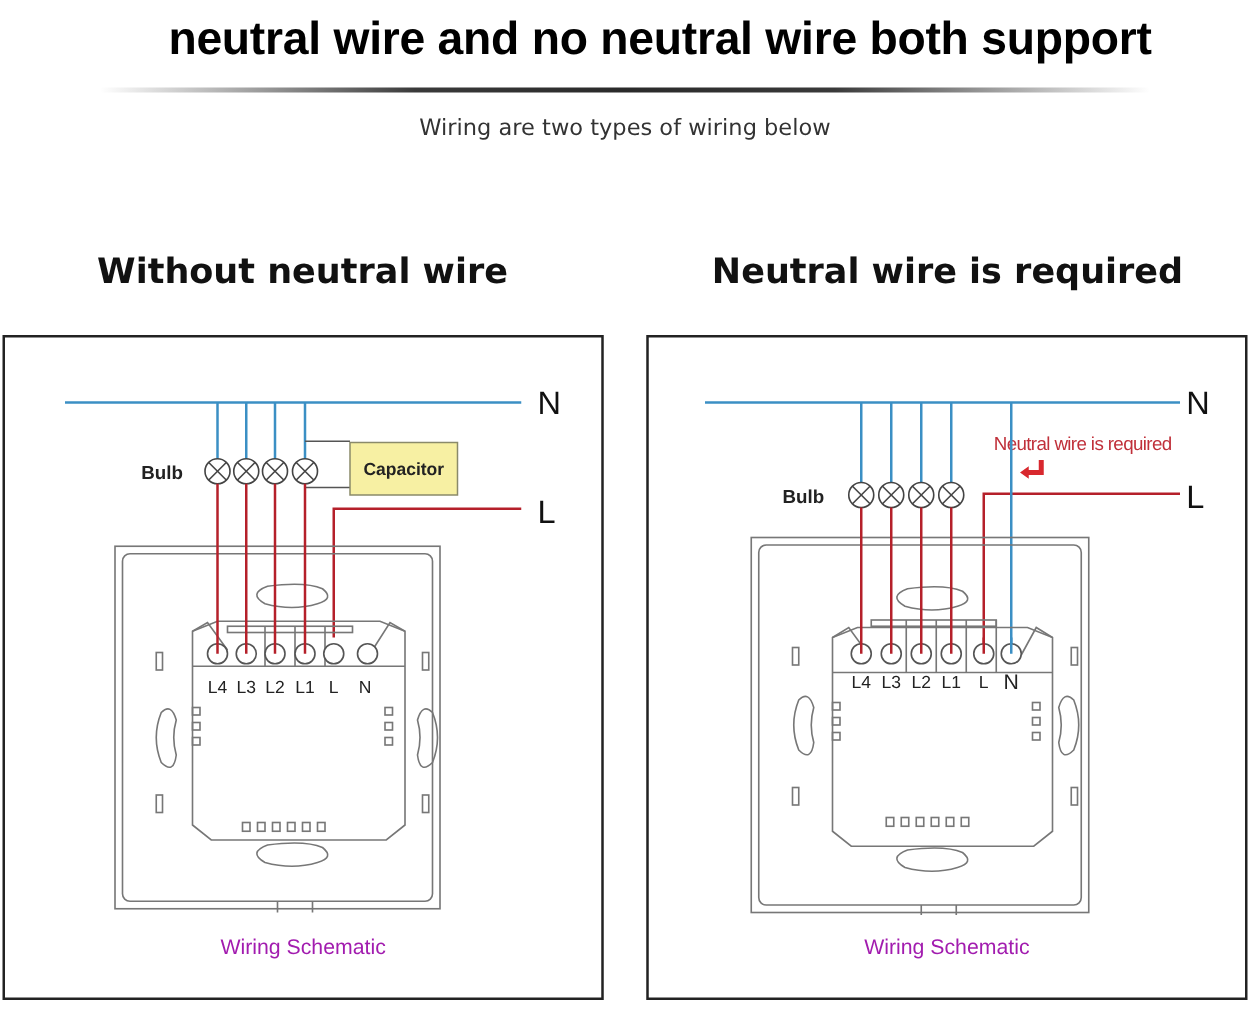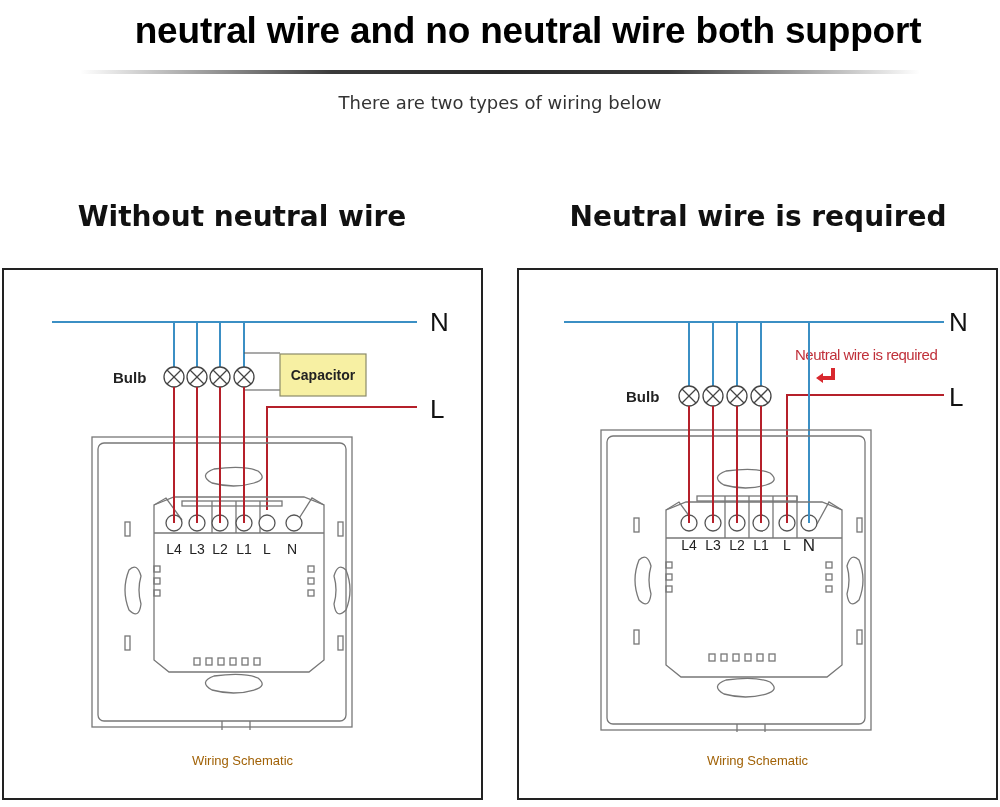--- a/index.html
+++ b/index.html
@@ -4,28 +4,28 @@
 <style>
   html, body { margin:0; padding:0; background:#ffffff; }
   body { width:1000px; height:807px; position:relative; overflow:hidden; font-family:"Liberation Sans", sans-serif; color:#111; }
   .main-title { position:absolute; left:0; top:10px; width:1056px; text-align:center; font-family:"Liberation Sans", sans-serif; font-weight:bold; font-size:37px; letter-spacing:-0.2px; color:#000; }
   .title-rule { position:absolute; left:80px; top:70px; width:840px; height:4px;
     background:linear-gradient(to right, rgba(60,60,60,0) 0%, #3a3a3a 30%, #2a2a2a 50%, #3a3a3a 70%, rgba(60,60,60,0) 100%); border-radius:2px; }
   .subtitle { position:absolute; left:0; top:92px; width:1000px; text-align:center; font-family:"DejaVu Sans", sans-serif; font-size:18px; color:#333; }
   .panel-heading { position:absolute; top:200px; width:500px; text-align:center; font-family:"DejaVu Sans", sans-serif; font-weight:bold; font-size:28px; color:#111; }
   .panel { position:absolute; top:268px; height:532px; border:2px solid #222; box-sizing:border-box; background:#fff; }
   .panel svg { position:absolute; left:0; top:0; }
-  .caption { position:absolute; bottom:30px; width:100%; text-align:center; font-family:"Liberation Sans", sans-serif; font-size:13px; color:#a16207; }
+  .caption { position:absolute; bottom:30px; width:100%; text-align:center; font-family:"Liberation Sans", sans-serif; font-size:17px; color:#a21caf; }
 </style>
 </head>
 <body>
 
 <div class="main-title">neutral wire and no neutral wire both support</div>
 <div class="title-rule"></div>
-<div class="subtitle">There are two types of wiring below</div>
+<div class="subtitle">Wiring are two types of wiring below</div>
 
 <div class="panel-heading" style="left:-8px;">Without neutral wire</div>
 <div class="panel-heading" style="left:508px;">Neutral wire is required</div>
 
 <div class="panel" style="left:2px; width:481px;">
   <svg width="481" height="532" viewBox="0 0 481 532">
 
     <line x1="48" y1="52" x2="413" y2="52" stroke="#3b8fc4" stroke-width="2"></line>
     <text x="426" y="61" font-family="Liberation Sans, sans-serif" font-size="26" fill="#111">N</text>
 

